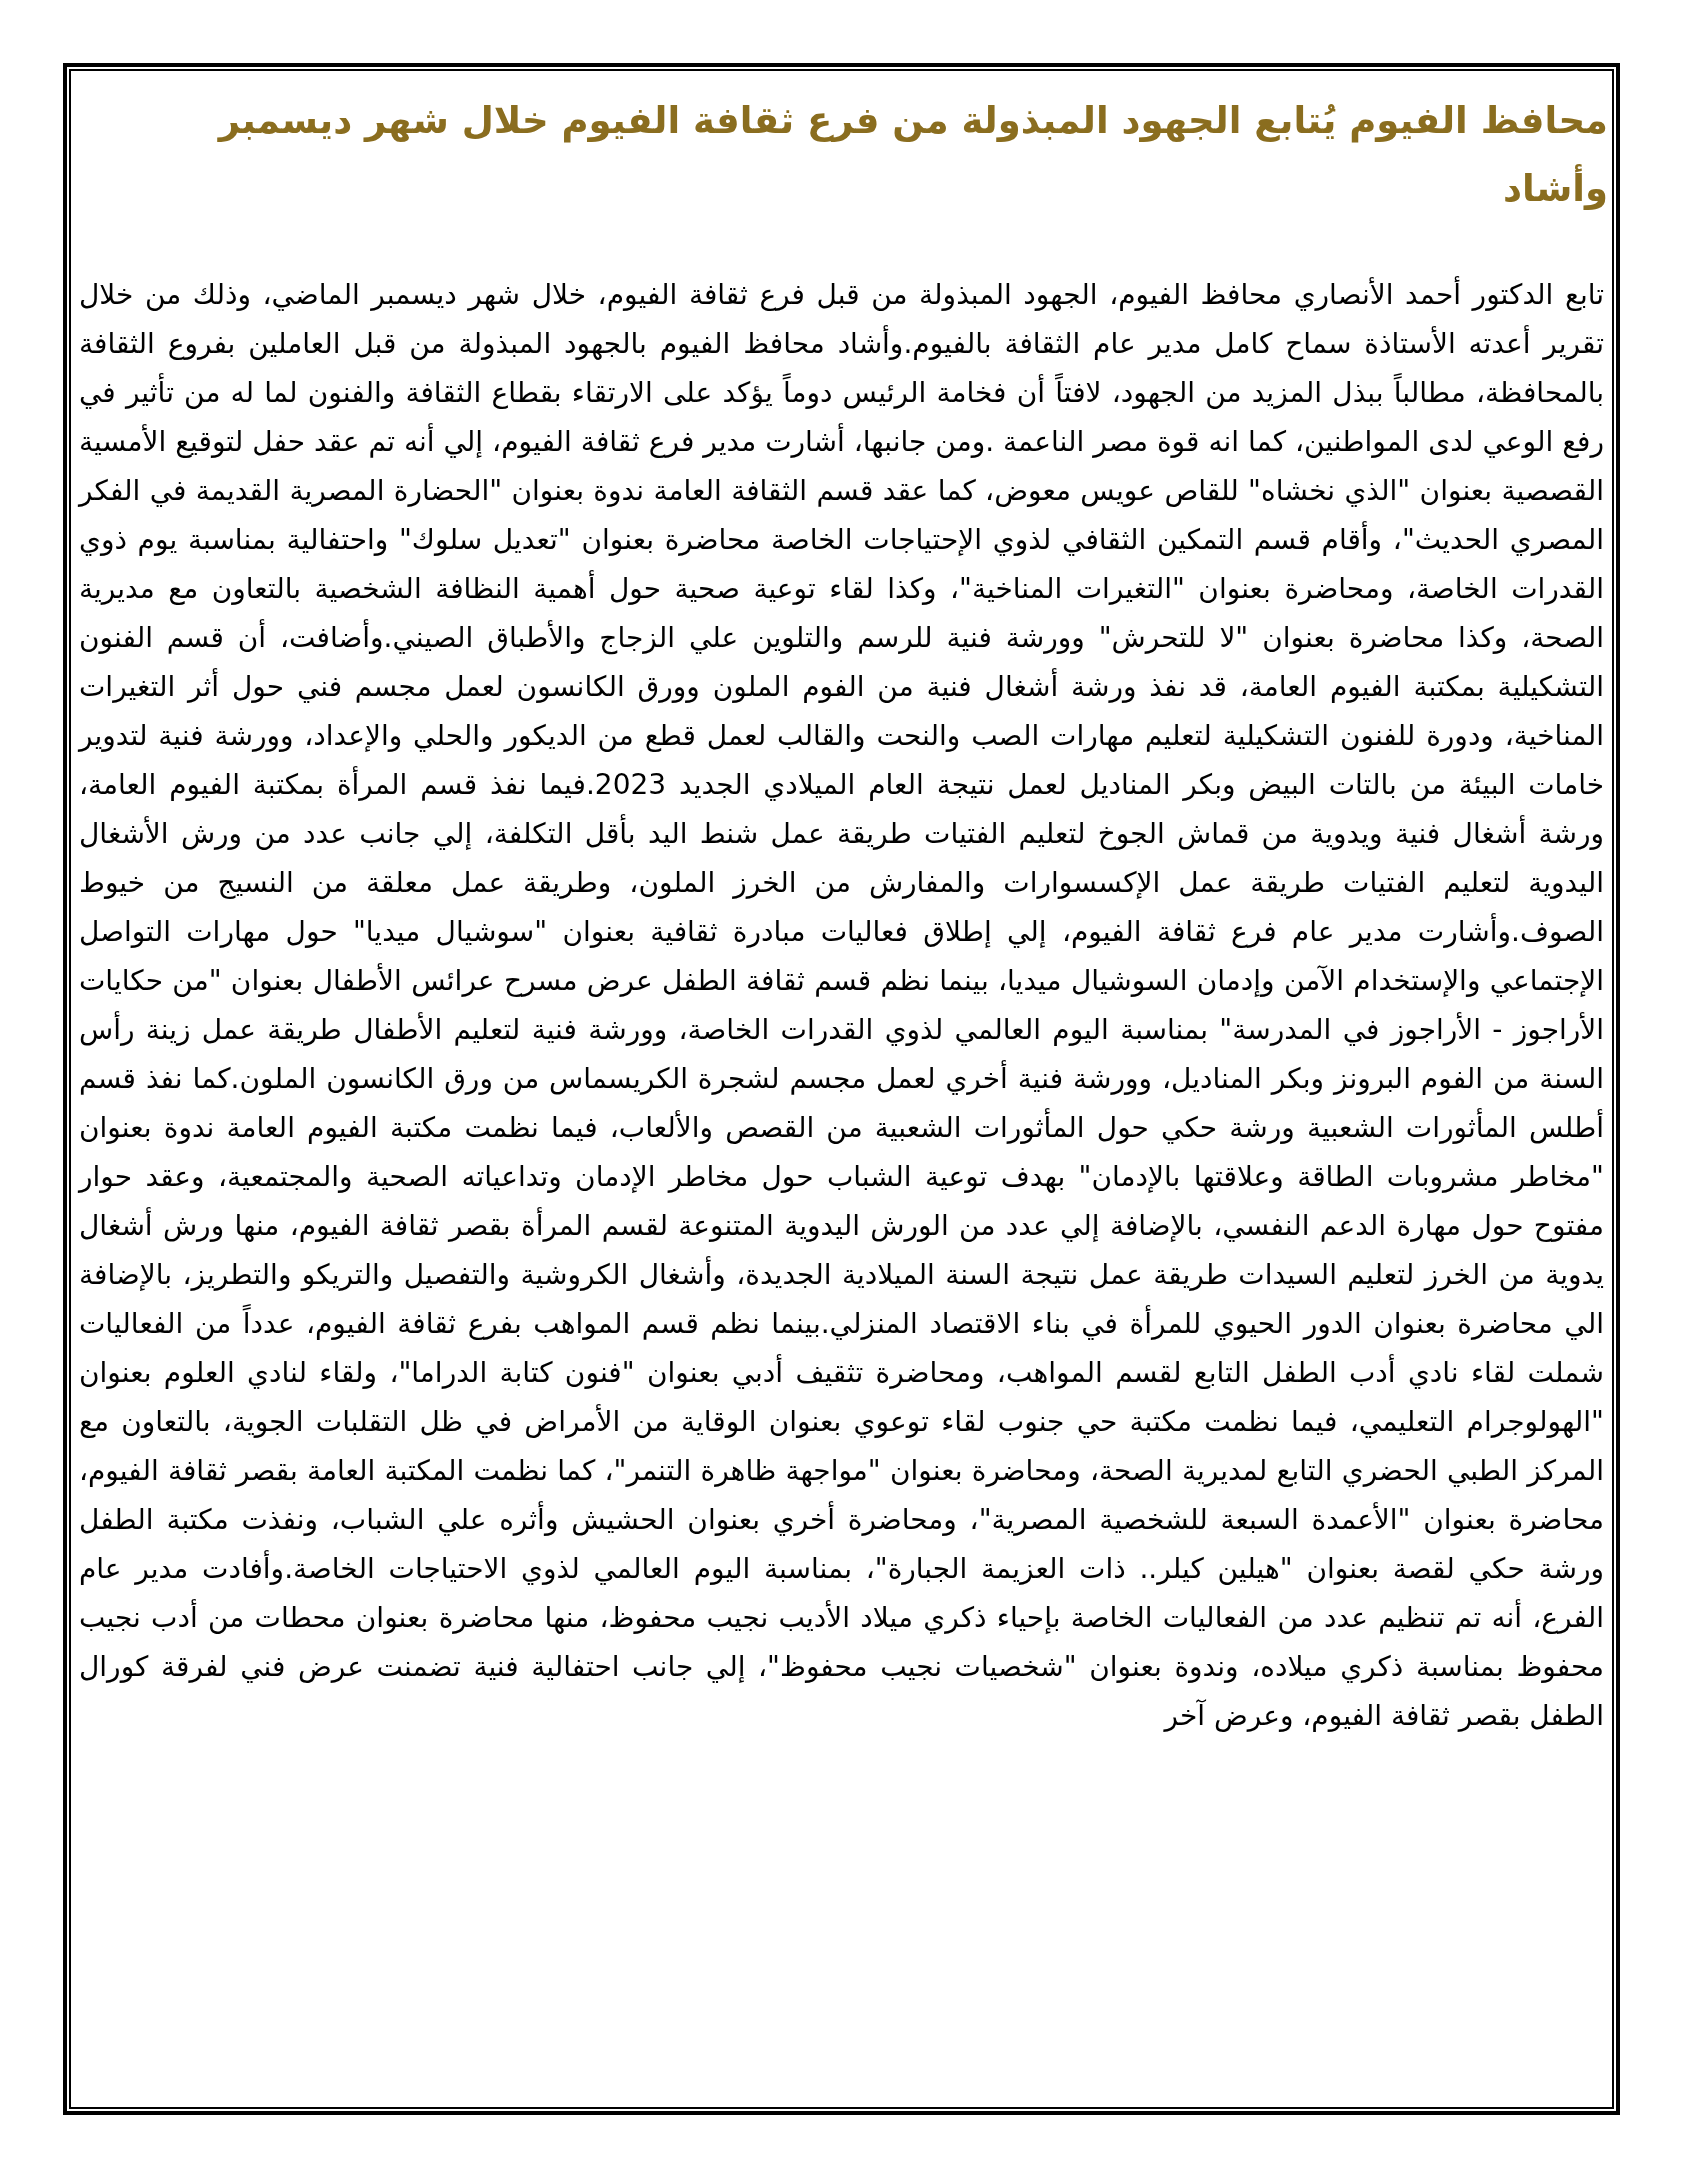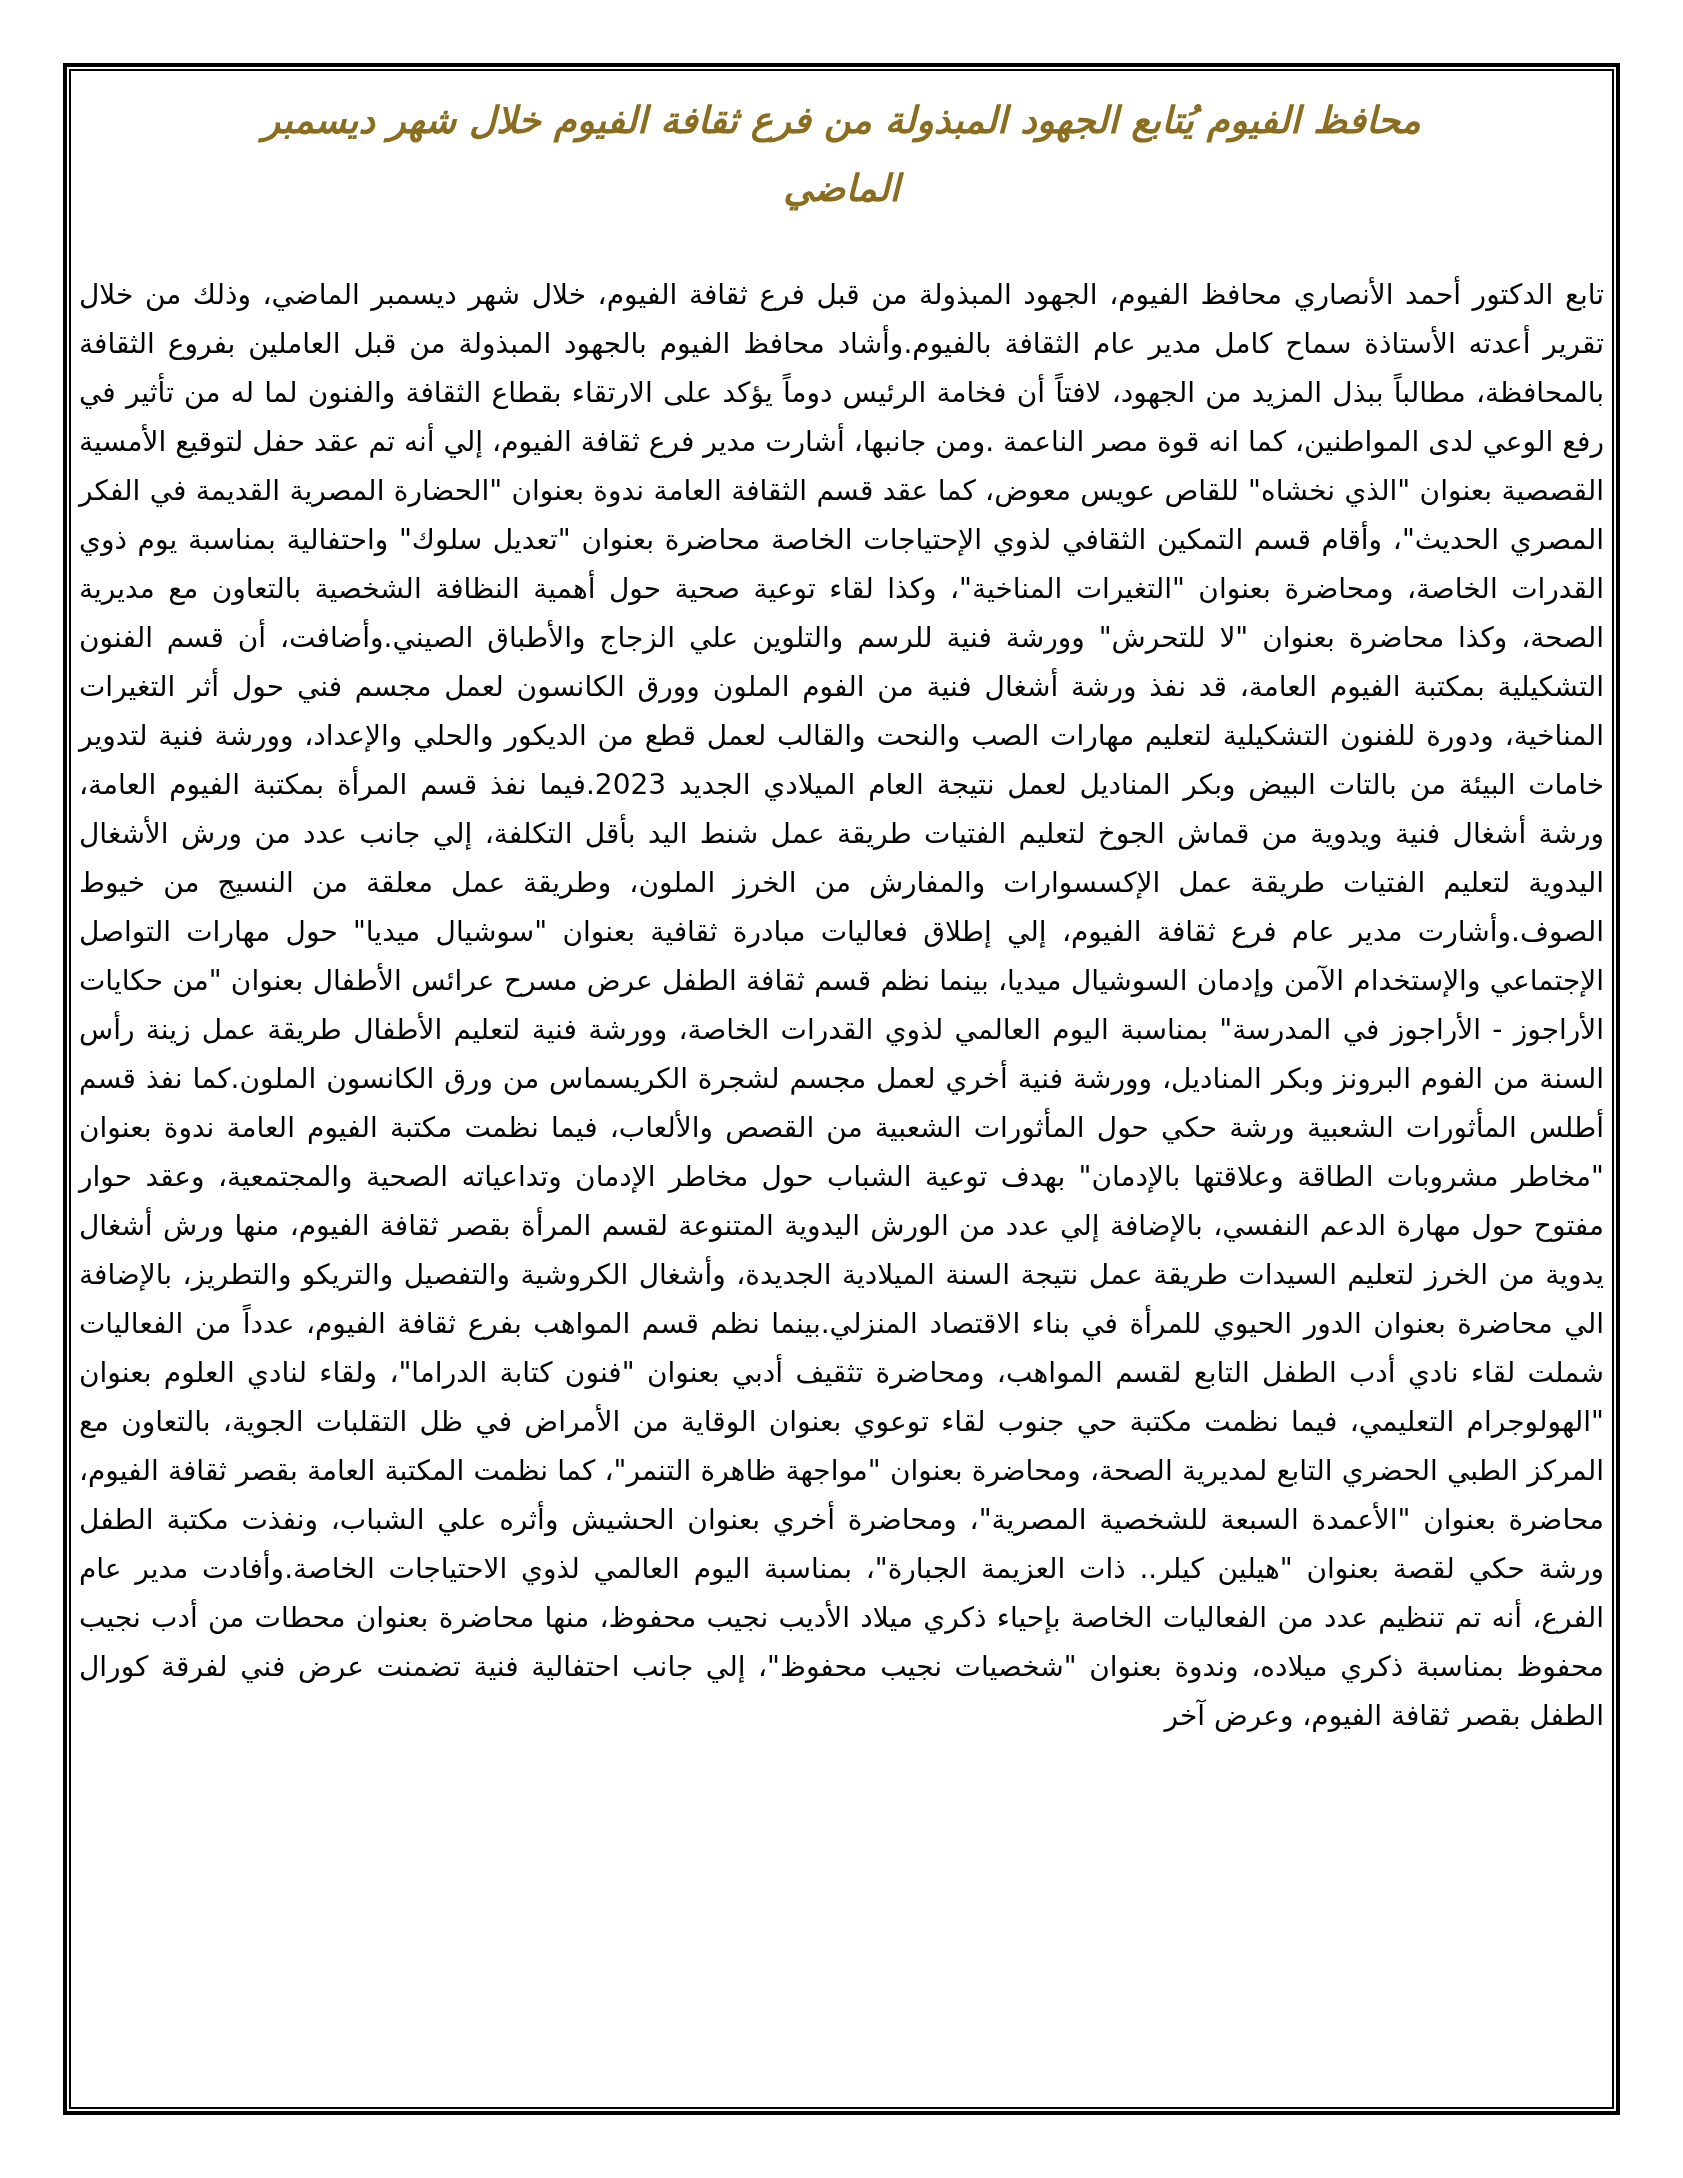--- a/index.html
+++ b/index.html
@@ -27,23 +27,22 @@
     top: 0; left: 0; right: 0; bottom: 0;
     box-sizing: border-box;
     padding: 87px 75px 40px 75px;
     direction: rtl;
   }
   .doc-title {
     color: #8a6d1f;
     font-weight: bold;
     font-size: 37px;
     line-height: 1.85;
-    text-align: center;
+    text-align: right;
     margin: 0 auto 46px auto;
-    font-style: italic;
   }
   .doc-title .title-line { display: block; }
   .doc-body {
     color: #000000;
     font-size: 28px;
     line-height: 49px;
     text-align: justify;
     text-justify: inter-word;
     margin: 4px;
   }
@@ -51,17 +50,17 @@
 </head>
 <body>
 
 <div class="outer-frame">
   <div class="inner-frame"></div>
 </div>
 
 <div class="content">
   <h1 class="doc-title">
     <span class="title-line">محافظ الفيوم يُتابع الجهود المبذولة من فرع ثقافة الفيوم خلال شهر ديسمبر</span>
-    <span class="title-line">الماضي</span>
+    <span class="title-line">وأشاد</span>
   </h1>
   <p class="doc-body">تابع الدكتور أحمد الأنصاري محافظ الفيوم، الجهود المبذولة من قبل فرع ثقافة الفيوم، خلال شهر ديسمبر الماضي، وذلك من خلال تقرير أعدته الأستاذة سماح كامل مدير عام الثقافة بالفيوم.وأشاد محافظ الفيوم بالجهود المبذولة من قبل العاملين بفروع الثقافة بالمحافظة، مطالباً ببذل المزيد من الجهود، لافتاً أن فخامة الرئيس دوماً يؤكد على الارتقاء بقطاع الثقافة والفنون لما له من تأثير في رفع الوعي لدى المواطنين، كما انه قوة مصر الناعمة .ومن جانبها، أشارت مدير فرع ثقافة الفيوم، إلي أنه تم عقد حفل لتوقيع الأمسية القصصية بعنوان "الذي نخشاه" للقاص عويس معوض، كما عقد قسم الثقافة العامة ندوة بعنوان "الحضارة المصرية القديمة في الفكر المصري الحديث"، وأقام قسم التمكين الثقافي لذوي الإحتياجات الخاصة محاضرة بعنوان "تعديل سلوك" واحتفالية بمناسبة يوم ذوي القدرات الخاصة، ومحاضرة بعنوان "التغيرات المناخية"، وكذا لقاء توعية صحية حول أهمية النظافة الشخصية بالتعاون مع مديرية الصحة، وكذا محاضرة بعنوان "لا للتحرش" وورشة فنية للرسم والتلوين علي الزجاج والأطباق الصيني.وأضافت، أن قسم الفنون التشكيلية بمكتبة الفيوم العامة، قد نفذ ورشة أشغال فنية من الفوم الملون وورق الكانسون لعمل مجسم فني حول أثر التغيرات المناخية، ودورة للفنون التشكيلية لتعليم مهارات الصب والنحت والقالب لعمل قطع من الديكور والحلي والإعداد، وورشة فنية لتدوير خامات البيئة من بالتات البيض وبكر المناديل لعمل نتيجة العام الميلادي الجديد 2023.فيما نفذ قسم المرأة بمكتبة الفيوم العامة، ورشة أشغال فنية ويدوية من قماش الجوخ لتعليم الفتيات طريقة عمل شنط اليد بأقل التكلفة، إلي جانب عدد من ورش الأشغال اليدوية لتعليم الفتيات طريقة عمل الإكسسوارات والمفارش من الخرز الملون، وطريقة عمل معلقة من النسيج من خيوط الصوف.وأشارت مدير عام فرع ثقافة الفيوم، إلي إطلاق فعاليات مبادرة ثقافية بعنوان "سوشيال ميديا" حول مهارات التواصل الإجتماعي والإستخدام الآمن وإدمان السوشيال ميديا، بينما نظم قسم ثقافة الطفل عرض مسرح عرائس الأطفال بعنوان "من حكايات الأراجوز - الأراجوز في المدرسة" بمناسبة اليوم العالمي لذوي القدرات الخاصة، وورشة فنية لتعليم الأطفال طريقة عمل زينة رأس السنة من الفوم البرونز وبكر المناديل، وورشة فنية أخري لعمل مجسم لشجرة الكريسماس من ورق الكانسون الملون.كما نفذ قسم أطلس المأثورات الشعبية ورشة حكي حول المأثورات الشعبية من القصص والألعاب، فيما نظمت مكتبة الفيوم العامة ندوة بعنوان "مخاطر مشروبات الطاقة وعلاقتها بالإدمان" بهدف توعية الشباب حول مخاطر الإدمان وتداعياته الصحية والمجتمعية، وعقد حوار مفتوح حول مهارة الدعم النفسي، بالإضافة إلي عدد من الورش اليدوية المتنوعة لقسم المرأة بقصر ثقافة الفيوم، منها ورش أشغال يدوية من الخرز لتعليم السيدات طريقة عمل نتيجة السنة الميلادية الجديدة، وأشغال الكروشية والتفصيل والتريكو والتطريز، بالإضافة الي محاضرة بعنوان الدور الحيوي للمرأة في بناء الاقتصاد المنزلي.بينما نظم قسم المواهب بفرع ثقافة الفيوم، عدداً من الفعاليات شملت لقاء نادي أدب الطفل التابع لقسم المواهب، ومحاضرة تثقيف أدبي بعنوان "فنون كتابة الدراما"، ولقاء لنادي العلوم بعنوان "الهولوجرام التعليمي، فيما نظمت مكتبة حي جنوب لقاء توعوي بعنوان الوقاية من الأمراض في ظل التقلبات الجوية، بالتعاون مع المركز الطبي الحضري التابع لمديرية الصحة، ومحاضرة بعنوان "مواجهة ظاهرة التنمر"، كما نظمت المكتبة العامة بقصر ثقافة الفيوم، محاضرة بعنوان "الأعمدة السبعة للشخصية المصرية"، ومحاضرة أخري بعنوان الحشيش وأثره علي الشباب، ونفذت مكتبة الطفل ورشة حكي لقصة بعنوان "هيلين كيلر.. ذات العزيمة الجبارة"، بمناسبة اليوم العالمي لذوي الاحتياجات الخاصة.وأفادت مدير عام الفرع، أنه تم تنظيم عدد من الفعاليات الخاصة بإحياء ذكري ميلاد الأديب نجيب محفوظ، منها محاضرة بعنوان محطات من أدب نجيب محفوظ بمناسبة ذكري ميلاده، وندوة بعنوان "شخصيات نجيب محفوظ"، إلي جانب احتفالية فنية تضمنت عرض فني لفرقة كورال الطفل بقصر ثقافة الفيوم، وعرض آخر</p>
 </div>
 
 
 </body></html>

